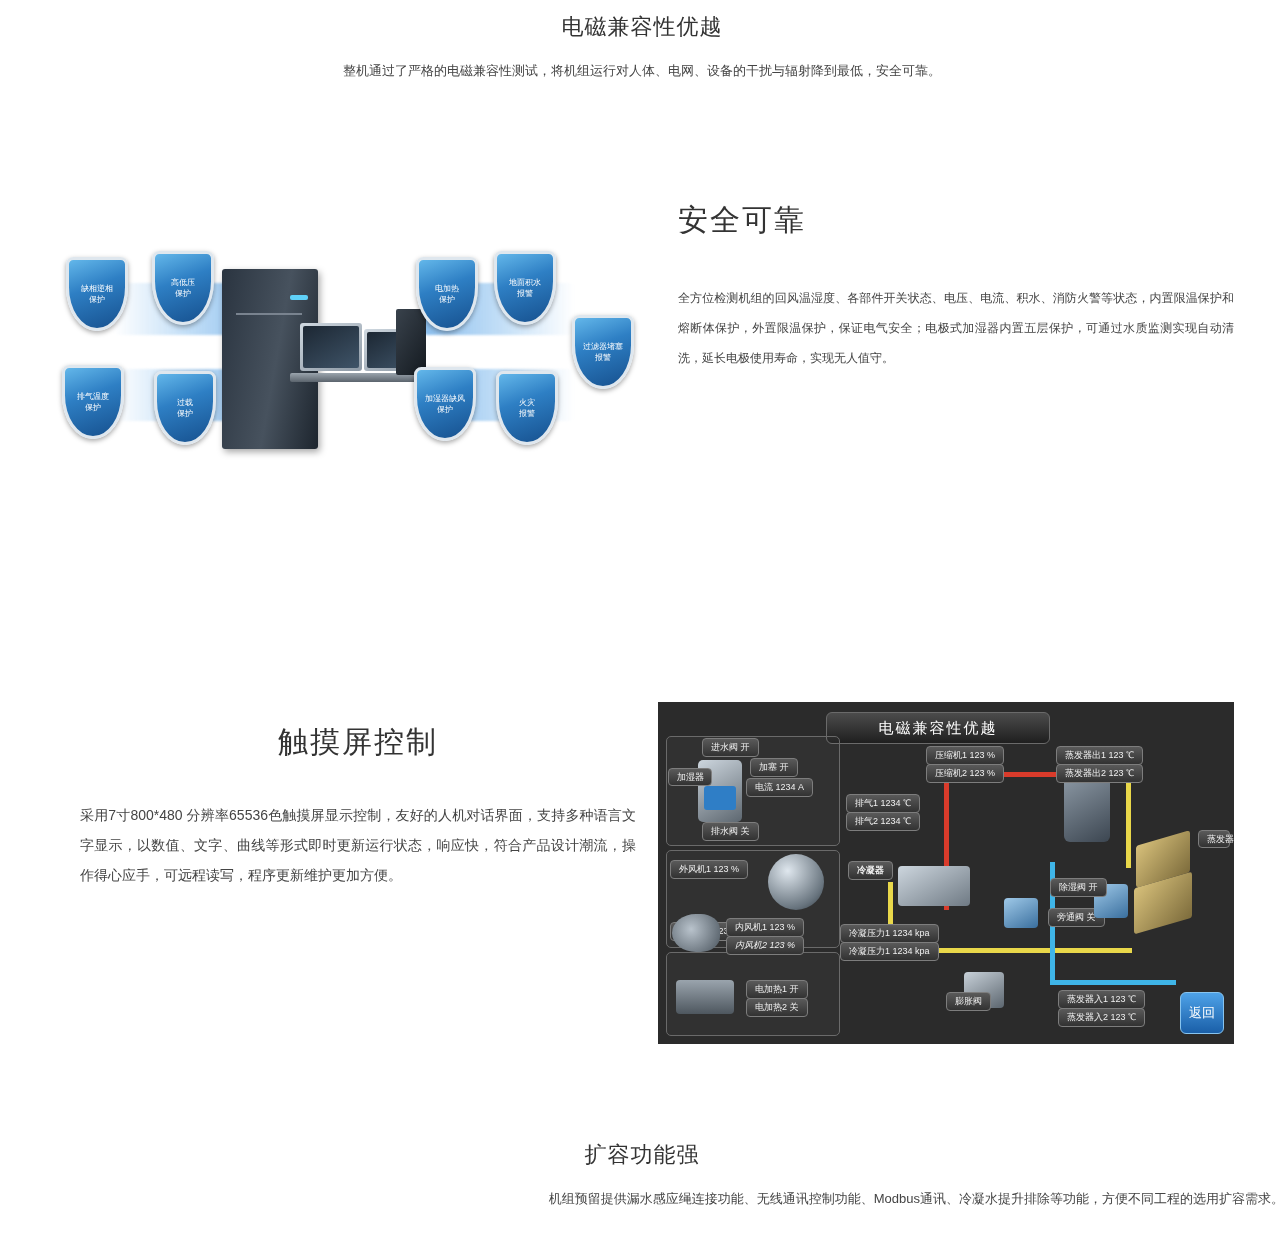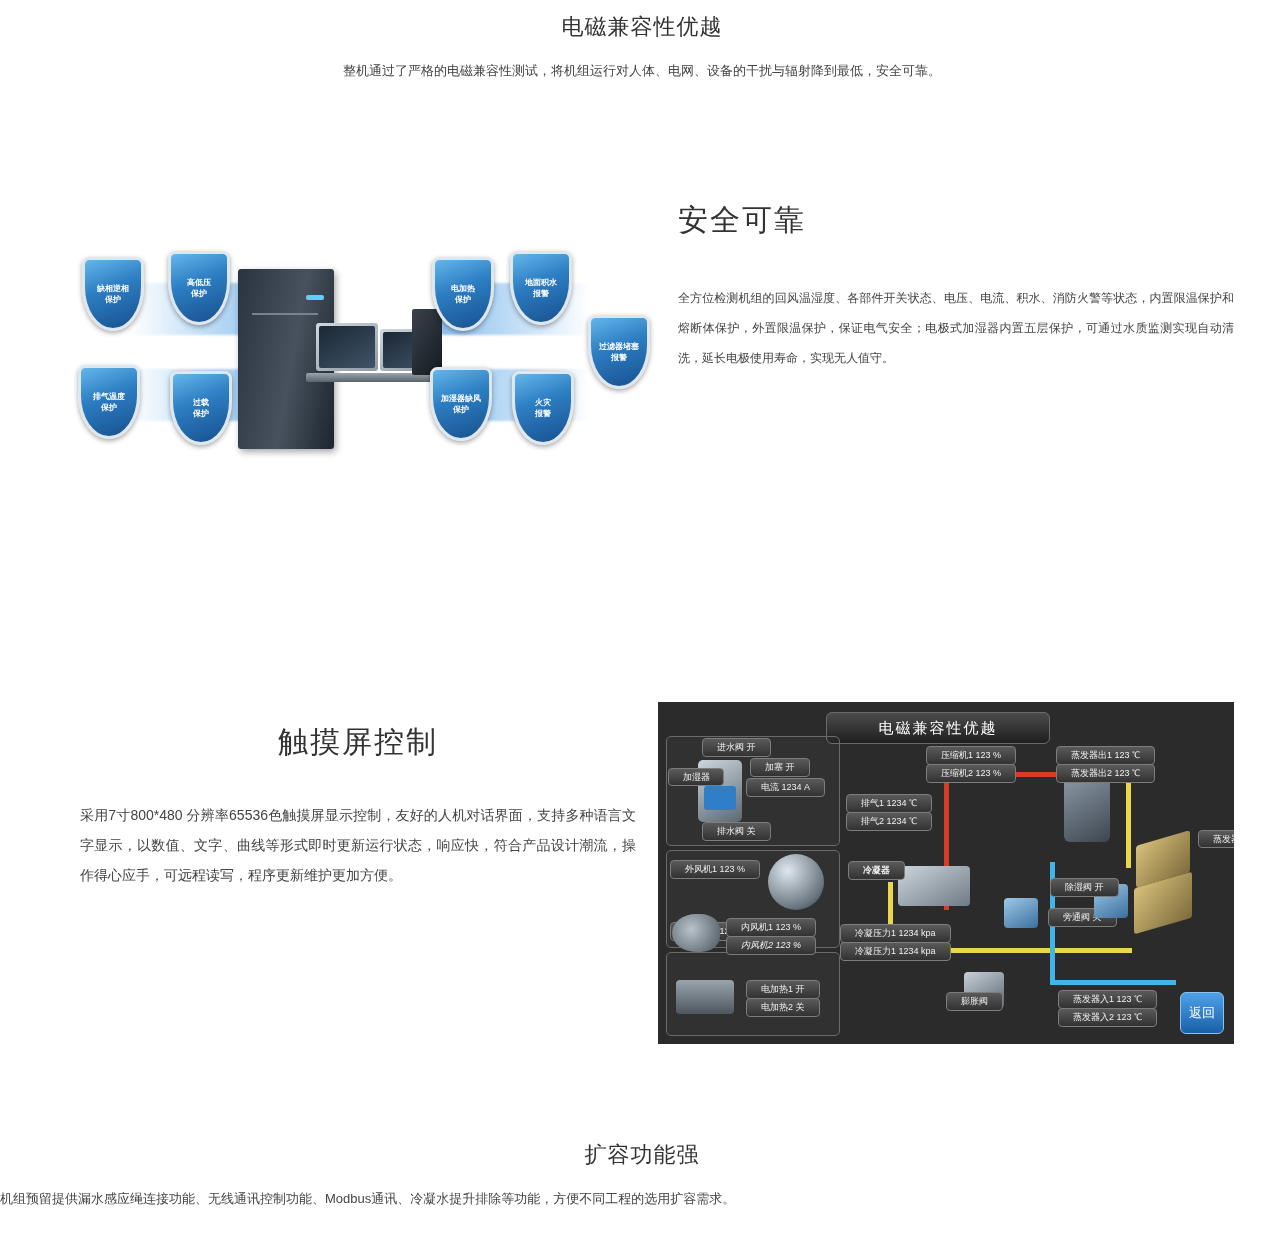--- a/index.html
+++ b/index.html
@@ -54,25 +54,24 @@
     width: 556px;
     font-size: 12px;
     line-height: 30px;
     color: #444;
     text-align: justify;
   }
 
   
   .shield-art {
     position: absolute;
-    left: 60px;
+    left: 44px;
     top: 245px;
     width: 610px;
     height: 230px;
-    font-weight: bold;
   }
   .beam {
     position: absolute;
     width: 150px;
     height: 52px;
     background: linear-gradient(90deg, rgba(255,255,255,0) 0%, rgba(180,215,245,.75) 45%, rgba(120,180,235,.85) 100%);
     border-radius: 4px;
     filter: blur(1px);
   }
   .beam.right {
@@ -215,21 +214,21 @@
     display: flex;
     align-items: center;
     justify-content: center;
     letter-spacing: 2px;
   }
   .lbl {
     position: absolute;
     background: linear-gradient(180deg,#5a5a5a,#323232);
     border: 1px solid #7d7d7d;
     border-radius: 4px;
-    padding: 2px 14px;
+    padding: 2px 8px;
     white-space: nowrap;
     line-height: 13px;
     color: #f0f0f0;
   }
   .box {
     position: absolute;
     border: 1px solid #6a6a6a;
     border-radius: 5px;
     background: rgba(255,255,255,.03);
   }
@@ -273,21 +272,21 @@
     text-align: center;
     font-size: 22px;
     color: #333;
     letter-spacing: 1px;
   }
   .sec-exp-desc {
     position: absolute;
     top: 1188px;
     left: 0;
     width: 1284px;
-    text-align: left;
+    text-align: right;
     font-size: 13px;
     color: #444;
     line-height: 22px;
   }
 </style>
 </head>
 <body>
 
 <div class="sec-emc-title">电磁兼容性优越</div>
 <div class="sec-emc-desc">整机通过了严格的电磁兼容性测试，将机组运行对人体、电网、设备的干扰与辐射降到最低，安全可靠。</div>

